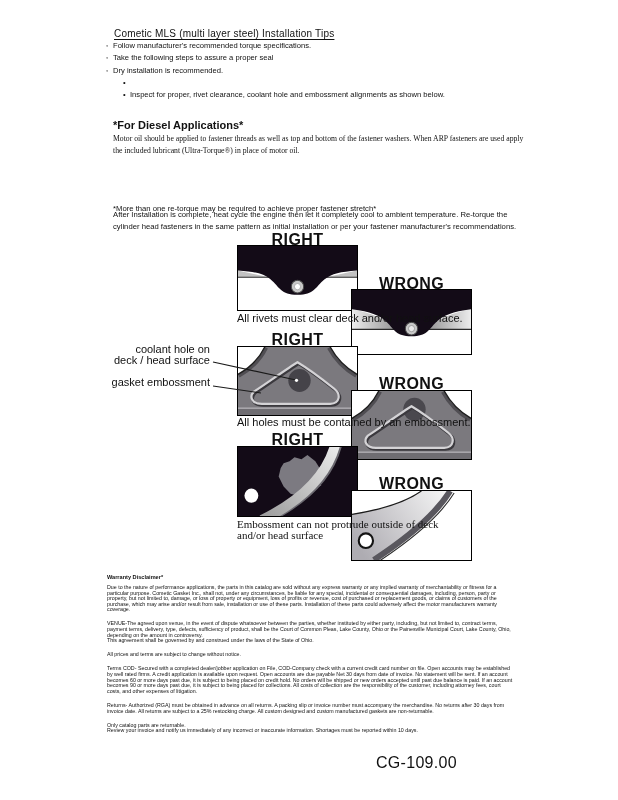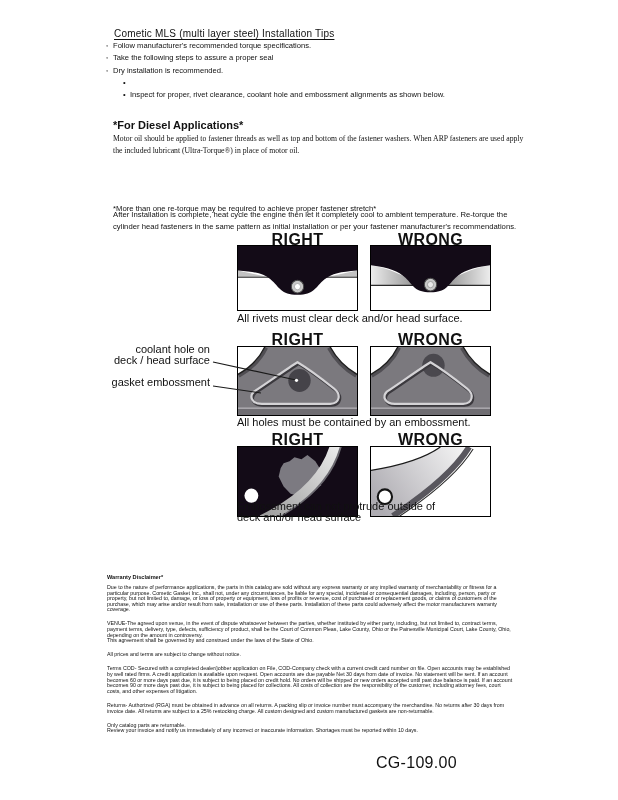--- a/index.html
+++ b/index.html
@@ -24,21 +24,21 @@
 
   .dg-label { position:absolute; width:121px; text-align:center; font-size:16px;
               font-weight:600; letter-spacing:.4px; }
   .caption { position:absolute; left:237px; font-size:11px; font-weight:500; line-height:10.5px; }
 
   .panel { position:absolute; width:121px; border:1.8px solid #000; background:#fff; }
   .panel svg { display:block; width:100%; height:100%; }
   .r1 { top:245px; height:66px; }
   .r2 { top:346px; height:70px; }
   .r3 { top:446px; height:71px; }
-  .colL { left:237px; } .colR { left:370px; }
+  .colL { left:237px; } .colR { left:351px;margin-top:44px; }
 
   .callout { position:absolute; left:110px; width:100px; text-align:right;
              font-size:11px; line-height:11px; }
   .co-coolant { top:344px; }
   .co-emboss  { top:377px; }
 
   .leader-overlay { position:absolute; left:0; top:0; width:618px; height:800px;
                     pointer-events:none; z-index:6; }
 
   .legal { position:absolute; left:107px; top:574px; width:406px; }
@@ -194,21 +194,21 @@
       </defs>
       <rect x="0" y="0" width="120" height="68" fill="#ffffff"></rect>
       <path d="M0,23 C26,19 52,12.5 70,0 L99,0 C82,27 50,50 22,68 L0,68 Z" fill="url(#g3w)"></path>
       <path d="M0,23 C26,19 52,12.5 70,0" stroke="#1a1a1a" stroke-width="1.3" fill="none"></path>
       <path d="M99,0 C82,27 50,50 22,68" stroke="#59575e" stroke-width="6" fill="none"></path>
       <path d="M103,2 C86,29 54,52 26,70" stroke="#2c2c2c" stroke-width="1.1" fill="none"></path>
       <circle cx="14" cy="49" r="7.2" fill="#ffffff" stroke="#141414" stroke-width="2.1"></circle>
     </svg>
   </div>
 
-  <div class="caption" style="top:501px; width:218px;">Embossment can not protrude outside of deck and/or head surface</div>
+  <div class="caption" style="top:519px; width:218px;font-family:Liberation Serif, serif;">Embossment can not protrude outside of deck and/or head surface</div>
 
   <svg class="leader-overlay">
     <line x1="213" y1="362" x2="296" y2="380" stroke="#1a1a1a" stroke-width="1.1"></line>
     <circle cx="296.5" cy="380.3" r="1.6" fill="#ffffff"></circle>
     <line x1="213" y1="386" x2="261" y2="393" stroke="#1a1a1a" stroke-width="1.1"></line>
   </svg>
 
   <div class="legal">
     <h3>Warranty Disclaimer*</h3>
     <p>Due to the nature of performance applications, the parts in this catalog are sold without any express warranty or any implied warranty of merchantability or fitness for a particular purpose.  Cometic Gasket Inc., shall not, under any circumstances, be liable for any special, incidental or consequential damages, including, person, party or property, but not limited to, damage, or loss of property or equipment, loss of profits or revenue, cost of purchased or replacement goods, or claims of customers of the purchase, which may arise and/or result from sale, installation or use of these parts.  Installation of these parts could adversely affect the motor manufacturers warranty coverage.</p>

